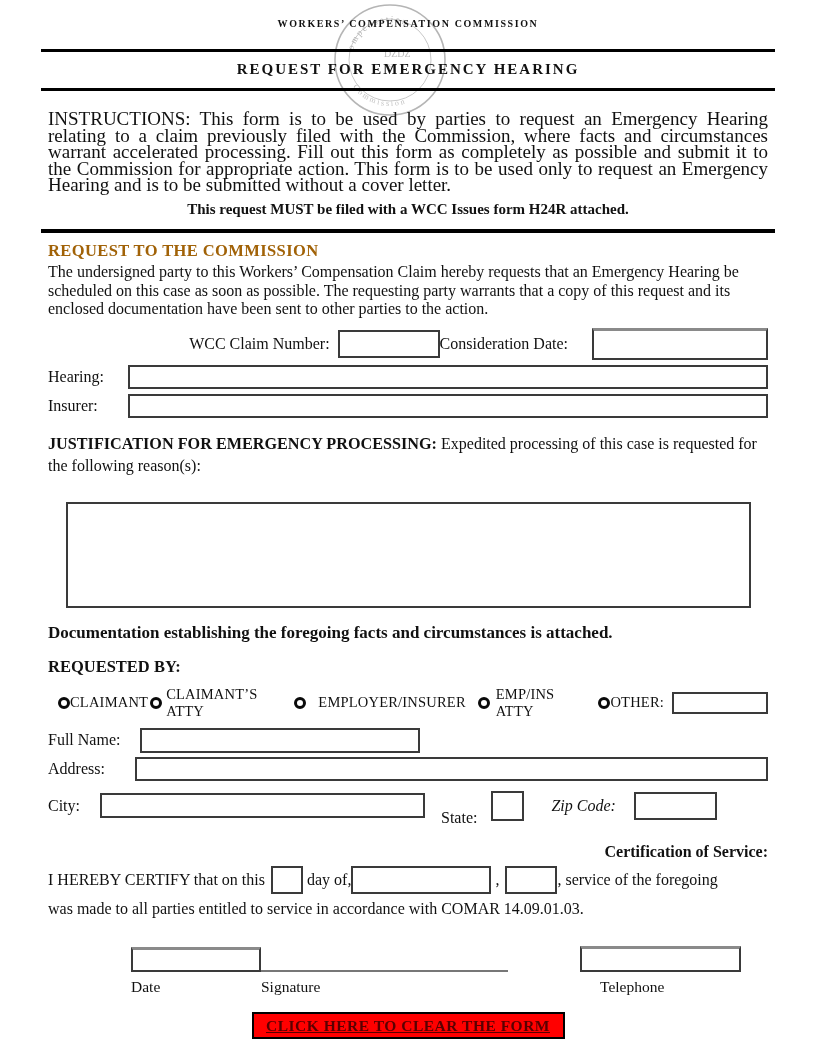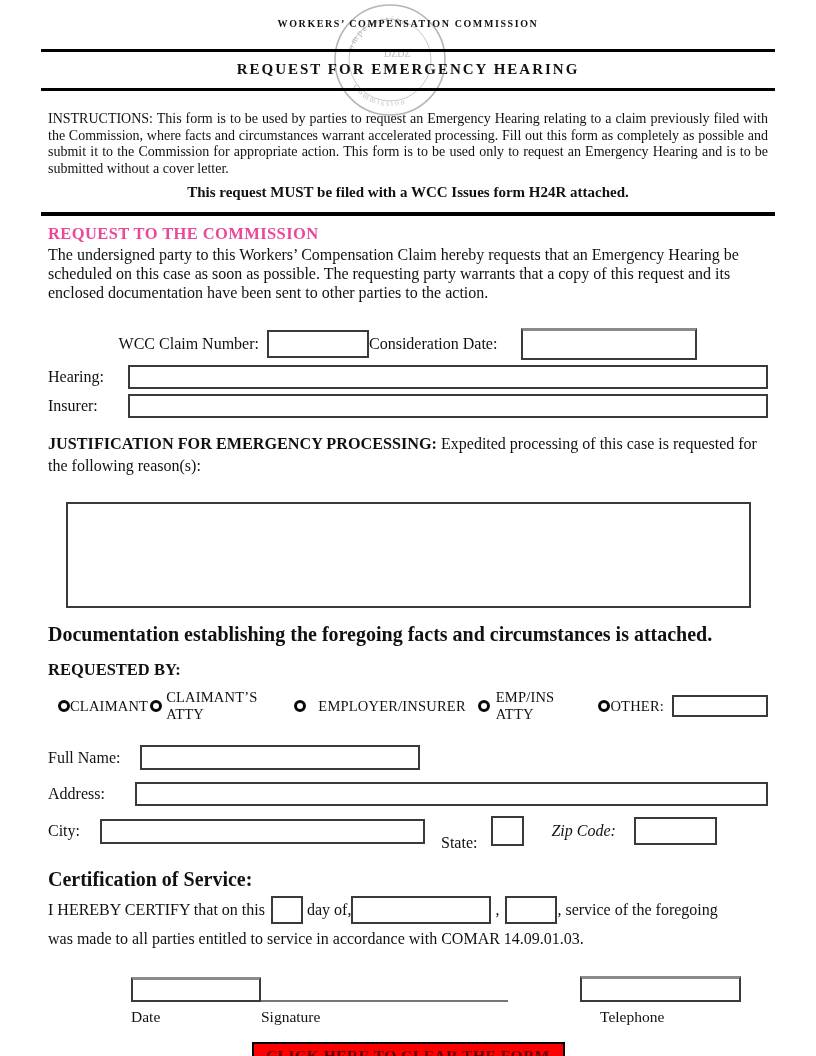--- a/index.html
+++ b/index.html
@@ -17,69 +17,69 @@
   .inner { padding:0 7px; }
 
   
   .seal { position:absolute; left:330px; top:2px; z-index:1; opacity:.75; }
 
   .org-title { text-align:center; font-weight:bold; font-size:10px; letter-spacing:1.6px; margin-bottom:20px; }
   .rule { border:0; border-top:3px solid #000; height:0; }
   .rule-thick { border:0; border-top:4px solid #000; height:0; }
   .form-title { text-align:center; font-weight:bold; font-size:15px; letter-spacing:2px; margin:9px 0 10px 0; }
 
-  .instructions { margin-top:20px; font-size:14px; line-height:16.6px; text-align:justify; padding:0 7px; }
+  .instructions { margin-top:20px; font-size:19px; line-height:16.6px; text-align:justify; padding:0 7px; }
   .notice { text-align:center; font-weight:bold; font-size:15px; margin:7px 0 11px 0; }
 
-  .sec-heading { font-weight:bold; font-size:16.5px; color:#ec4899; letter-spacing:.4px; margin-top:8px; }
+  .sec-heading { font-weight:bold; font-size:16.5px; color:#a16207; letter-spacing:.4px; margin-top:8px; }
   .body-text { font-size:16px; line-height:18.6px; margin-top:2px; }
 
   .fbox {
     display:inline-block;
     border:2px solid #3a3a3a;
     background:#fff;
     height:26px;
     vertical-align:middle;
     font-family:"Liberation Serif",serif;
     font-size:15px;
     padding:0 4px;
   }
   .fbox-shaded { border-top:3px solid #8a8a8a; }
 
   .row { display:flex; align-items:center; }
   .lbl { font-size:16px; white-space:nowrap; }
 
-  .claim-row { margin-top:26px; justify-content:center; }
+  .claim-row { margin-top:9px; justify-content:flex-end; }
   .claim-left, .claim-right { display:flex; align-items:center; }
 
   .name-row { margin-top:5px; }
   .name-row .lbl { width:80px; }
   .name-row .fbox { flex:1; height:24px; }
 
   .just-head { margin-top:15px; font-size:16px; line-height:22px; }
   .just-head b { font-size:16.2px; }
 
   .just-box {
     display:block; width:685px; height:106px; margin:25px auto 0 auto;
     border:2px solid #3a3a3a; background:#fff; resize:none;
     font-family:"Liberation Serif",serif; font-size:15px; padding:4px;
   }
 
-  .doc-note { font-weight:bold; font-size:20px; margin-top:15px; }
+  .doc-note { font-weight:bold; font-size:17px; margin-top:15px; }
   .req-by { font-weight:bold; font-size:16.5px; margin-top:14px; }
 
   .radio-row { margin-top:9px; padding-left:10px; font-size:14.5px; }
   .radio {
     display:inline-block; width:12px; height:12px; border-radius:50%;
     border:3px solid #0a0a0a; background:#fff; vertical-align:middle; flex:none;
   }
   .opt { display:flex; align-items:center; }
   .opt .olbl { letter-spacing:.2px; }
 
-  .cert-head { font-weight:bold; font-size:20px; margin-top:16px; }
+  .cert-head { font-weight:bold; font-size:16px; margin-top:16px;text-align:right; }
   .cert-line { margin-top:5px; font-size:16px; display:flex; align-items:center; flex-wrap:nowrap; }
   .cert-line2 { font-size:16px; margin-top:6px; }
 
   .sig-row { display:flex; align-items:flex-end; margin-top:28px; }
   .sig-line { width:247px; border-bottom:2px solid #777; height:22px; }
   .sig-col { display:flex; flex-direction:column; }
   .sig-lbl { font-size:15.5px; margin-top:6px; }
 
   .clear-btn-wrap { text-align:center; margin-top:16px; }
   .clear-btn {
@@ -173,25 +173,25 @@
           <span class="radio"></span>
           <span class="olbl" style="margin-left:6px;">EMP/INS ATTY</span>
         </span>
         <span class="opt" style="margin-left:8px;">
           <span class="radio"></span>
           <span class="olbl">OTHER:</span>
         </span>
         <input class="fbox" style="width: 96px; height: 22px; margin-left: 8px;" type="text" value="">
       </div>
 
-      <div class="row" style="margin-top:22px;">
+      <div class="row" style="margin-top:8px;">
         <span class="lbl" style="width:92px;">Full Name:</span>
         <input class="fbox" style="width: 280px; height: 25px;" type="text" value="">
       </div>
-      <div class="row" style="margin-top:12px;">
+      <div class="row" style="margin-top:4px;">
         <span class="lbl" style="width:87px;">Address:</span>
         <input class="fbox" style="flex: 1 1 0%; height: 24px;" type="text" value="">
       </div>
       <div class="row" style="margin-top:4px;">
         <span class="lbl" style="width:52px;">City:</span>
         <input class="fbox" style="width: 325px; height: 25px;" type="text" value="">
         <span class="lbl" style="margin-left:16px;margin-top:24px;">State:</span>
         <input class="fbox" style="width: 33px; height: 30px; margin-left: 14px;" type="text" value="">
         <span class="lbl" style="margin-left:27px;font-style:italic;">Zip Code:</span>
         <input class="fbox" style="width: 83px; height: 28px; margin-left: 18px;" type="text" value="">

